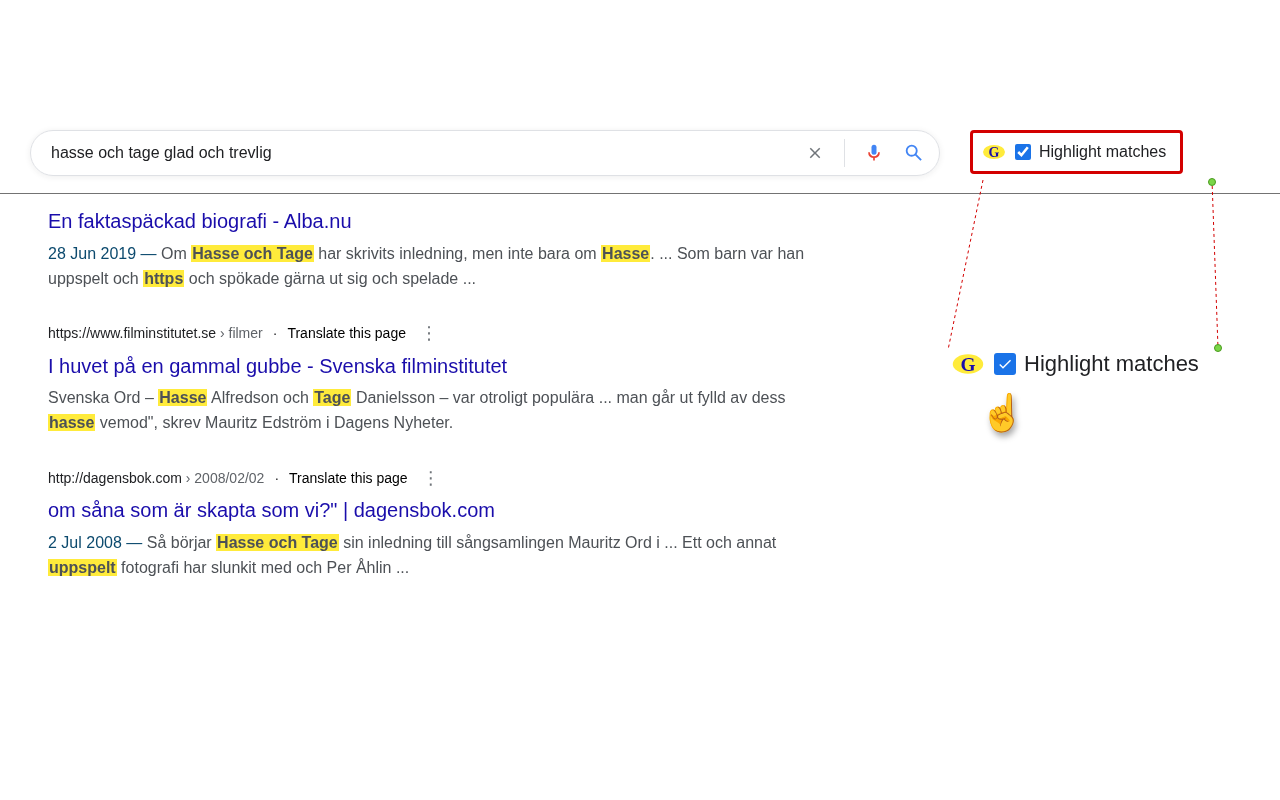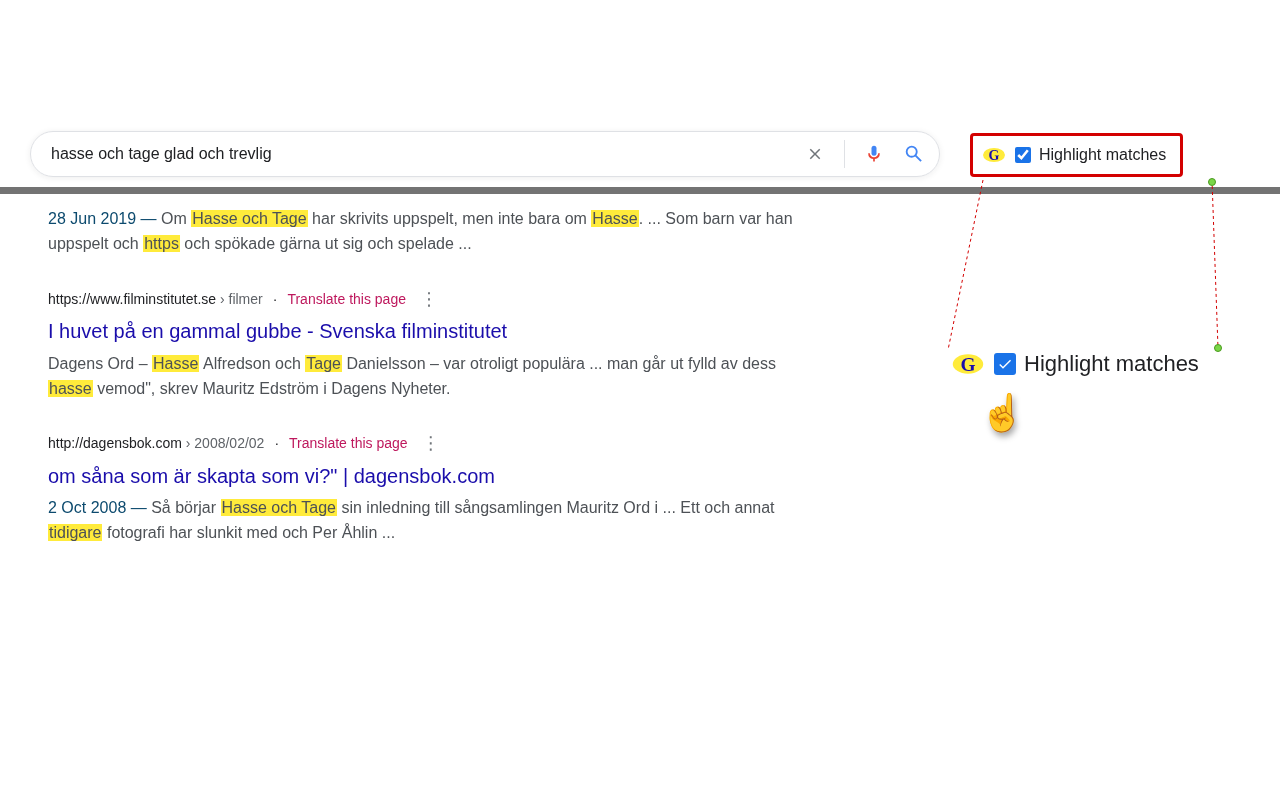--- a/index.html
+++ b/index.html
@@ -6,23 +6,23 @@
   body {
     font-family: Arial, sans-serif;
     background: #fff;
     width: 1280px;
     height: 800px;
     overflow: hidden;
     position: relative;
   }
   .search-row {
     display: flex;
-    align-items: flex-end;
+    align-items: flex-start;
     padding: 10px 20px 10px 30px;
-    border-bottom: 7px solid #737373;
+    border-bottom: 1px solid #737373;
     position: relative;
     height: 74px;
     margin-top: 120px;
     gap: 30px;
   }
   .search-bar {
     display: flex;
     align-items: center;
     border: 1px solid #dfe1e5;
     border-radius: 24px;
@@ -58,23 +58,23 @@
   .g-icon svg { display:block; }
   .chk {
     width: 16px; height: 16px;
     accent-color: #1a73e8;
   }
   .ext-label { font-size: 16px; color:#202124; }
   .results { padding: 12px 0 0 48px; max-width: 820px; }
   .result { margin-bottom: 28px; font-size: 16px; line-height: 1.58; color:#4d5156;}
   .r-url { color:#202124; font-size: 14px; margin-bottom: 3px; display:flex; align-items:center; gap:10px;}
   .r-url .path { color:#5f6368; }
-  .r-url .tr  { color:#be185d; }
+  .r-url .tr  { color:#000000; }
   .r-title { color:#1a0dab; font-size: 20px; margin-bottom: 3px; display:block;}
-  .hl { background:#ffeb3b; font-weight: normal; padding:0 1px;}
+  .hl { background:#ffeb3b; font-weight: bold; padding:0 1px;}
   .date { color:#0c4a6e; }
   .menu-dots { color:#70757a; font-size:18px; padding:0 4px; cursor:pointer;}
   .callout {
     position: absolute;
     left: 950px; top: 350px;
     display:flex; align-items:center; gap:8px;
     font-size: 22px; color:#202124;
   }
   .callout .g-icon { width:36px; height:28px; }
   .callout .big-chk {
@@ -124,48 +124,49 @@
         </svg>
     </span>
     <input type="checkbox" class="chk" checked="" style="">
     <span class="ext-label">Highlight matches</span>
   </div>
 </div>
 
 <div class="results">
 
   <div class="result">
+    <a class="r-title">En faktaspäckad biografi - Alba.nu</a>
     <div>
-      <span class="date">28 Jun 2019</span><span class="date"> — </span><span>Om </span><span class="hl">Hasse och Tage</span><span> har skrivits uppspelt, men inte bara om </span><span class="hl">Hasse</span><span>. ... Som barn var han uppspelt och </span><span class="hl">https</span><span> och spökade gärna ut sig och spelade ...</span>
+      <span class="date">28 Jun 2019</span><span class="date"> — </span><span>Om </span><span class="hl">Hasse och Tage</span><span> har skrivits inledning, men inte bara om </span><span class="hl">Hasse</span><span>. ... Som barn var han uppspelt och </span><span class="hl">https</span><span> och spökade gärna ut sig och spelade ...</span>
     </div>
   </div>
 
   <div class="result">
     <div class="r-url">
       <span><span>https://www.filminstitutet.se</span><span class="path"> › filmer</span></span>
       <span>·</span>
       <a class="tr">Translate this page</a>
       <span class="menu-dots">⋮</span>
     </div>
     <a class="r-title">I huvet på en gammal gubbe - Svenska filminstitutet</a>
     <div>
-      <span>Dagens Ord – </span><span class="hl">Hasse</span><span> Alfredson och </span><span class="hl">Tage</span><span> Danielsson – var otroligt populära ... man går ut fylld av dess </span><span class="hl">hasse</span><span> vemod", skrev Mauritz Edström i Dagens Nyheter.</span>
+      <span>Svenska Ord – </span><span class="hl">Hasse</span><span> Alfredson och </span><span class="hl">Tage</span><span> Danielsson – var otroligt populära ... man går ut fylld av dess </span><span class="hl">hasse</span><span> vemod", skrev Mauritz Edström i Dagens Nyheter.</span>
     </div>
   </div>
 
   <div class="result">
     <div class="r-url">
       <span><span>http://dagensbok.com</span><span class="path"> › 2008/02/02</span></span>
       <span>·</span>
       <a class="tr">Translate this page</a>
       <span class="menu-dots">⋮</span>
     </div>
     <a class="r-title">om såna som är skapta som vi?" | dagensbok.com</a>
     <div>
-      <span class="date">2 Oct 2008</span><span class="date"> — </span><span>Så börjar </span><span class="hl">Hasse och Tage</span><span> sin inledning till sångsamlingen Mauritz Ord i ... Ett och annat </span><span class="hl">tidigare</span><span> fotografi har slunkit med och Per Åhlin ...</span>
+      <span class="date">2 Jul 2008</span><span class="date"> — </span><span>Så börjar </span><span class="hl">Hasse och Tage</span><span> sin inledning till sångsamlingen Mauritz Ord i ... Ett och annat </span><span class="hl">uppspelt</span><span> fotografi har slunkit med och Per Åhlin ...</span>
     </div>
   </div>
 
 </div>
 
 <div class="callout">
   <span class="g-icon">
     <svg width="36" height="28" viewBox="0 0 26 20">
         <ellipse cx="13" cy="10" rx="11" ry="7" fill="#ffeb3b"></ellipse>
         <text x="13" y="15" text-anchor="middle" font-family="Georgia" font-size="14" font-weight="bold" fill="#1a0dab">G</text>

